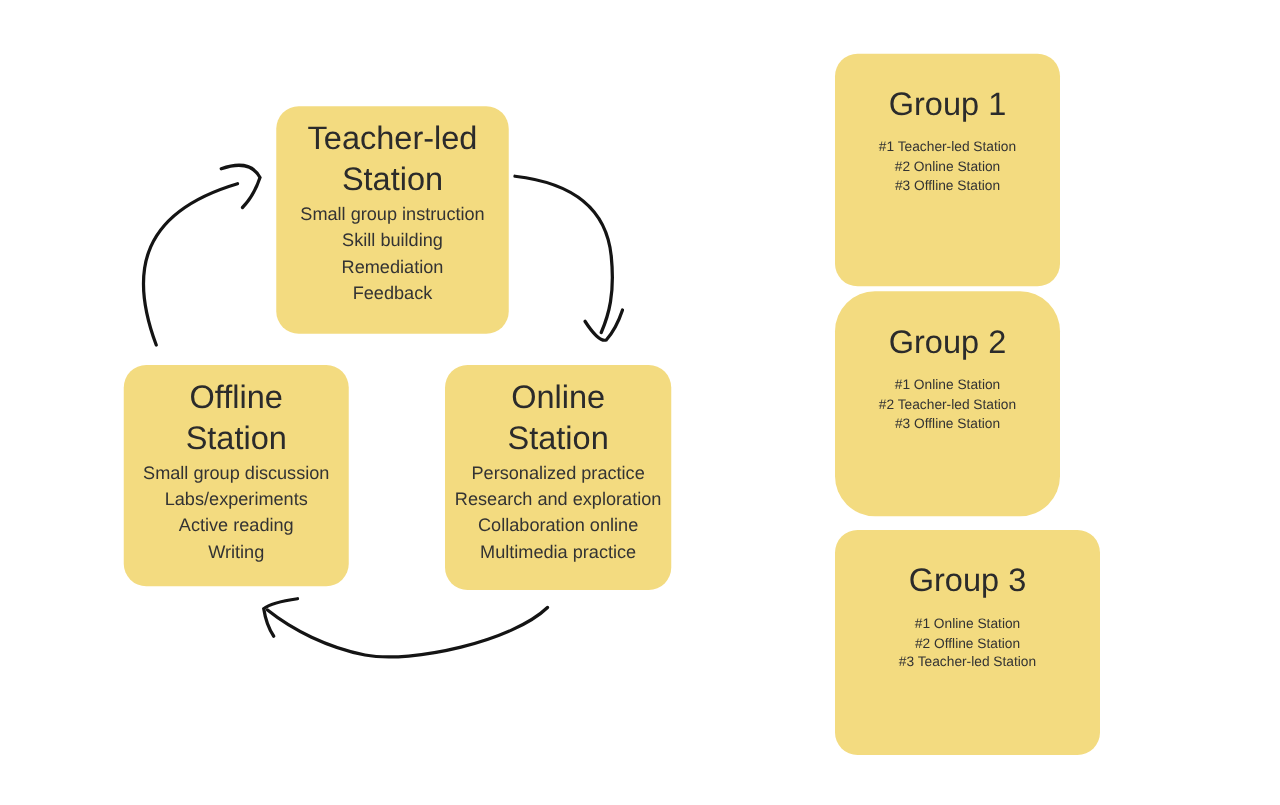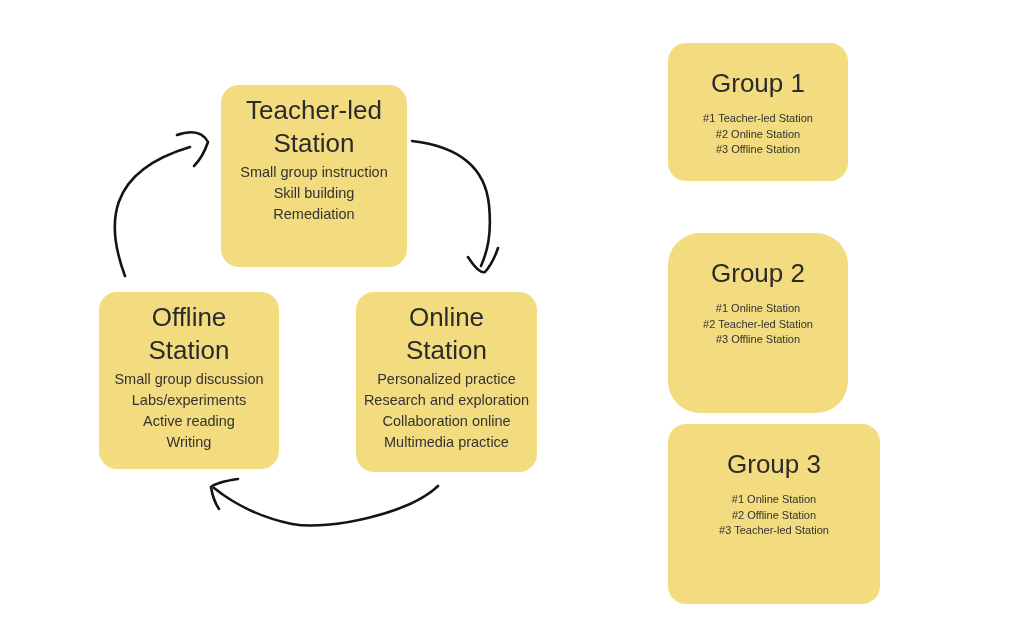--- a/index.html
+++ b/index.html
@@ -25,21 +25,21 @@
     position: absolute;
     background: #F3DB80;
     border-radius: 18px;
     text-align: center;
     color: #2e2e2e;
     box-sizing: border-box;
   }
   .station-teacherled { left: 221px; top: 85px;  width: 186px; height: 182px; }
   .station-offline    { left: 99px;  top: 292px; width: 180px; height: 177px; }
   .station-online     { left: 356px; top: 292px; width: 181px; height: 180px; }
-  .group-1 { left: 668px; top: 43px;  width: 180px; height: 138px; }
+  .group-1 { left: 668px; top: 43px;  width: 180px; height: 186px; }
   .group-2 { left: 668px; top: 233px; width: 180px; height: 180px; border-radius: 32px; }
   .group-3 { left: 668px; top: 424px; width: 212px; height: 180px; }
 
   .station-title {
     margin-top: 9px;
     font-size: 26px;
     line-height: 1.27;
     color: #2b2b2b;
   }
   .station-items {
@@ -87,20 +87,21 @@
 
   <div class="card station-teacherled">
     <div class="station-title">
       <span class="t-line">Teacher-led</span>
       <span class="t-line">Station</span>
     </div>
     <div class="station-items">
       <span class="i-line">Small group instruction</span>
       <span class="i-line">Skill building</span>
       <span class="i-line">Remediation</span>
+      <span class="i-line">Feedback</span>
     </div>
   </div>
 
   <div class="card station-offline">
     <div class="station-title">
       <span class="t-line">Offline</span>
       <span class="t-line">Station</span>
     </div>
     <div class="station-items">
       <span class="i-line">Small group discussion</span>

